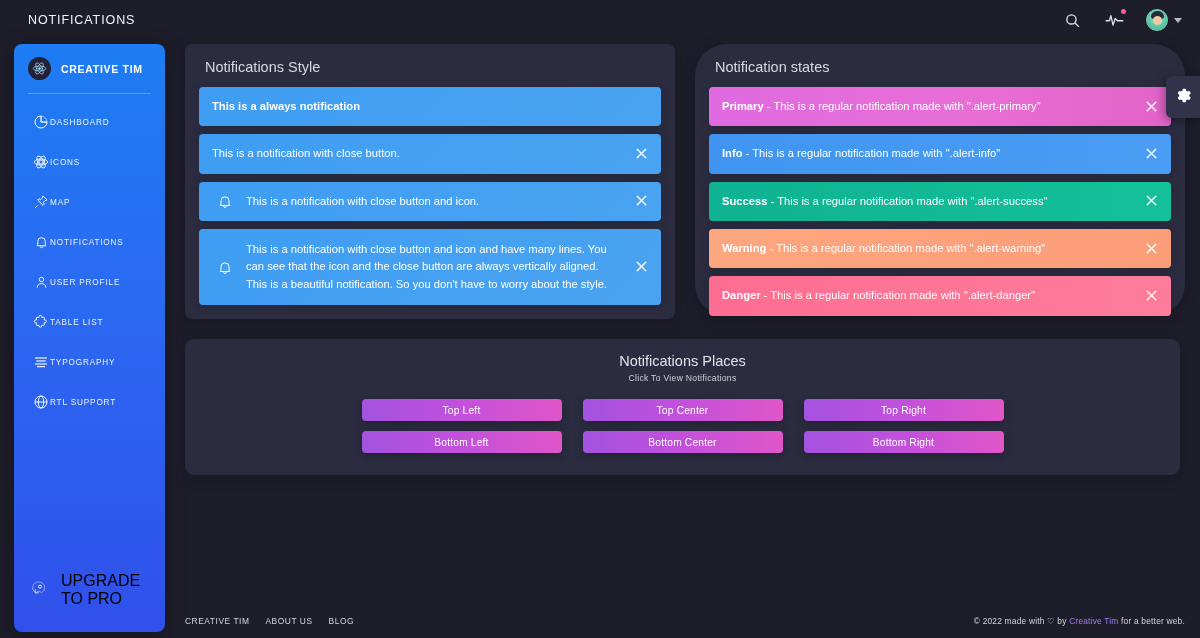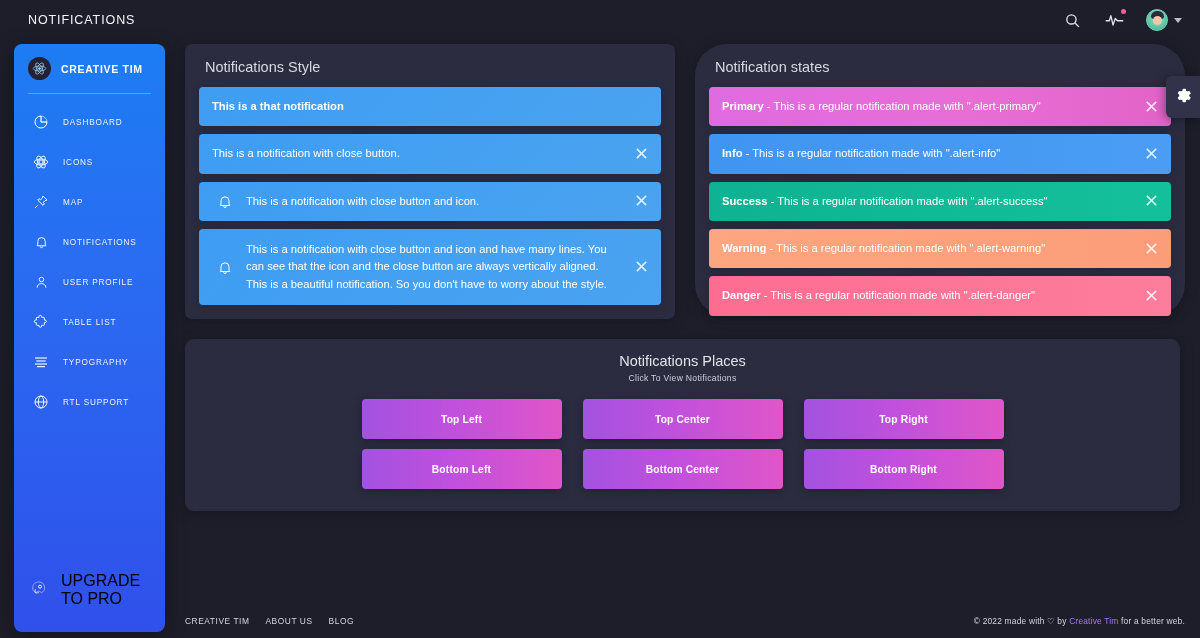--- a/index.html
+++ b/index.html
@@ -68,21 +68,21 @@
   }
   .brand-text {
     color: #ffffff; font-size: 10.5px; font-weight: 700; letter-spacing: .7px;
   }
   .brand-sep {
     height: 1px; margin: 0 14px 8px 14px;
     background: rgba(255,255,255,.28);
   }
   .nav-list { list-style: none; }
   .nav-item {
-    display: flex; align-items: center; gap: 13px;
+    display: flex; align-items: center; 
     padding: 11px 10px 11px 18px; cursor: pointer;
   }
   .nav-item .ico { width: 18px; height: 18px; flex: 0 0 auto;
                    display: flex; align-items: center; justify-content: center; }
   .nav-item .lbl {
     color: rgba(255,255,255,.92); font-size: 8.2px; letter-spacing: .85px;
     text-transform: uppercase; font-weight: 400; white-space: nowrap;
   }
   .upgrade {
     position: absolute; bottom: 14px; left: 0; width: 100%;
@@ -135,22 +135,22 @@
     margin: 20px 20px 0 20px; background: #2b2c40; border-radius: 9px;
     padding: 14px 0 22px 0; box-shadow: 0 2px 14px rgba(0,0,0,.25);
   }
   .places-title { text-align: center; color: #e2e3e9; font-size: 14.5px; }
   .places-sub { text-align: center; color: #d0d1d8; font-size: 8.6px; margin-top: 4px; letter-spacing: .3px; }
   .btn-grid {
     display: grid; grid-template-columns: repeat(3, 200px);
     gap: 10px 21px; justify-content: center; margin-top: 16px;
   }
   .place-btn {
-    height: 40px; border: none; border-radius: 4px; cursor: pointer;
-    color: #ffffff; font-size: 10.2px; font-weight: 700; letter-spacing: .2px;
+    height: 22px; border: none; border-radius: 4px; cursor: pointer;
+    color: #ffffff; font-size: 10.2px; font-weight: 400; letter-spacing: .2px;
     font-family: "Liberation Sans", sans-serif;
     background: linear-gradient(90deg, #a352e0 0%, #c050dd 45%, #e056c8 100%);
     box-shadow: 0 2px 8px rgba(0,0,0,.3);
   }
 
   
   .footer {
     position: absolute; left: 165px; bottom: 0; width: 1035px; height: 34px;
     display: flex; align-items: center; justify-content: space-between;
     padding: 0 15px 0 20px;
@@ -304,21 +304,21 @@
 
 <div class="main">
 
   <div class="row">
 
     <div class="card" style="width: 490px;">
       <div class="card-title">Notifications Style</div>
       <div class="card-body">
 
         <div class="alert plain">
-          <span class="alert-text" style="font-weight:700;">This is a that notification</span>
+          <span class="alert-text" style="font-weight:700;">This is a always notification</span>
         </div>
 
         <div class="alert closeonly">
           <span class="alert-text">This is a notification with close button.</span>
           <span class="close">
             <svg width="13" height="13" viewBox="0 0 14 14" stroke="#ffffff" stroke-width="1.6">
               <line x1="2" y1="2" x2="12" y2="12"></line>
                 <line x1="12" y1="2" x2="2" y2="12"></line>
             </svg>
           </span>

